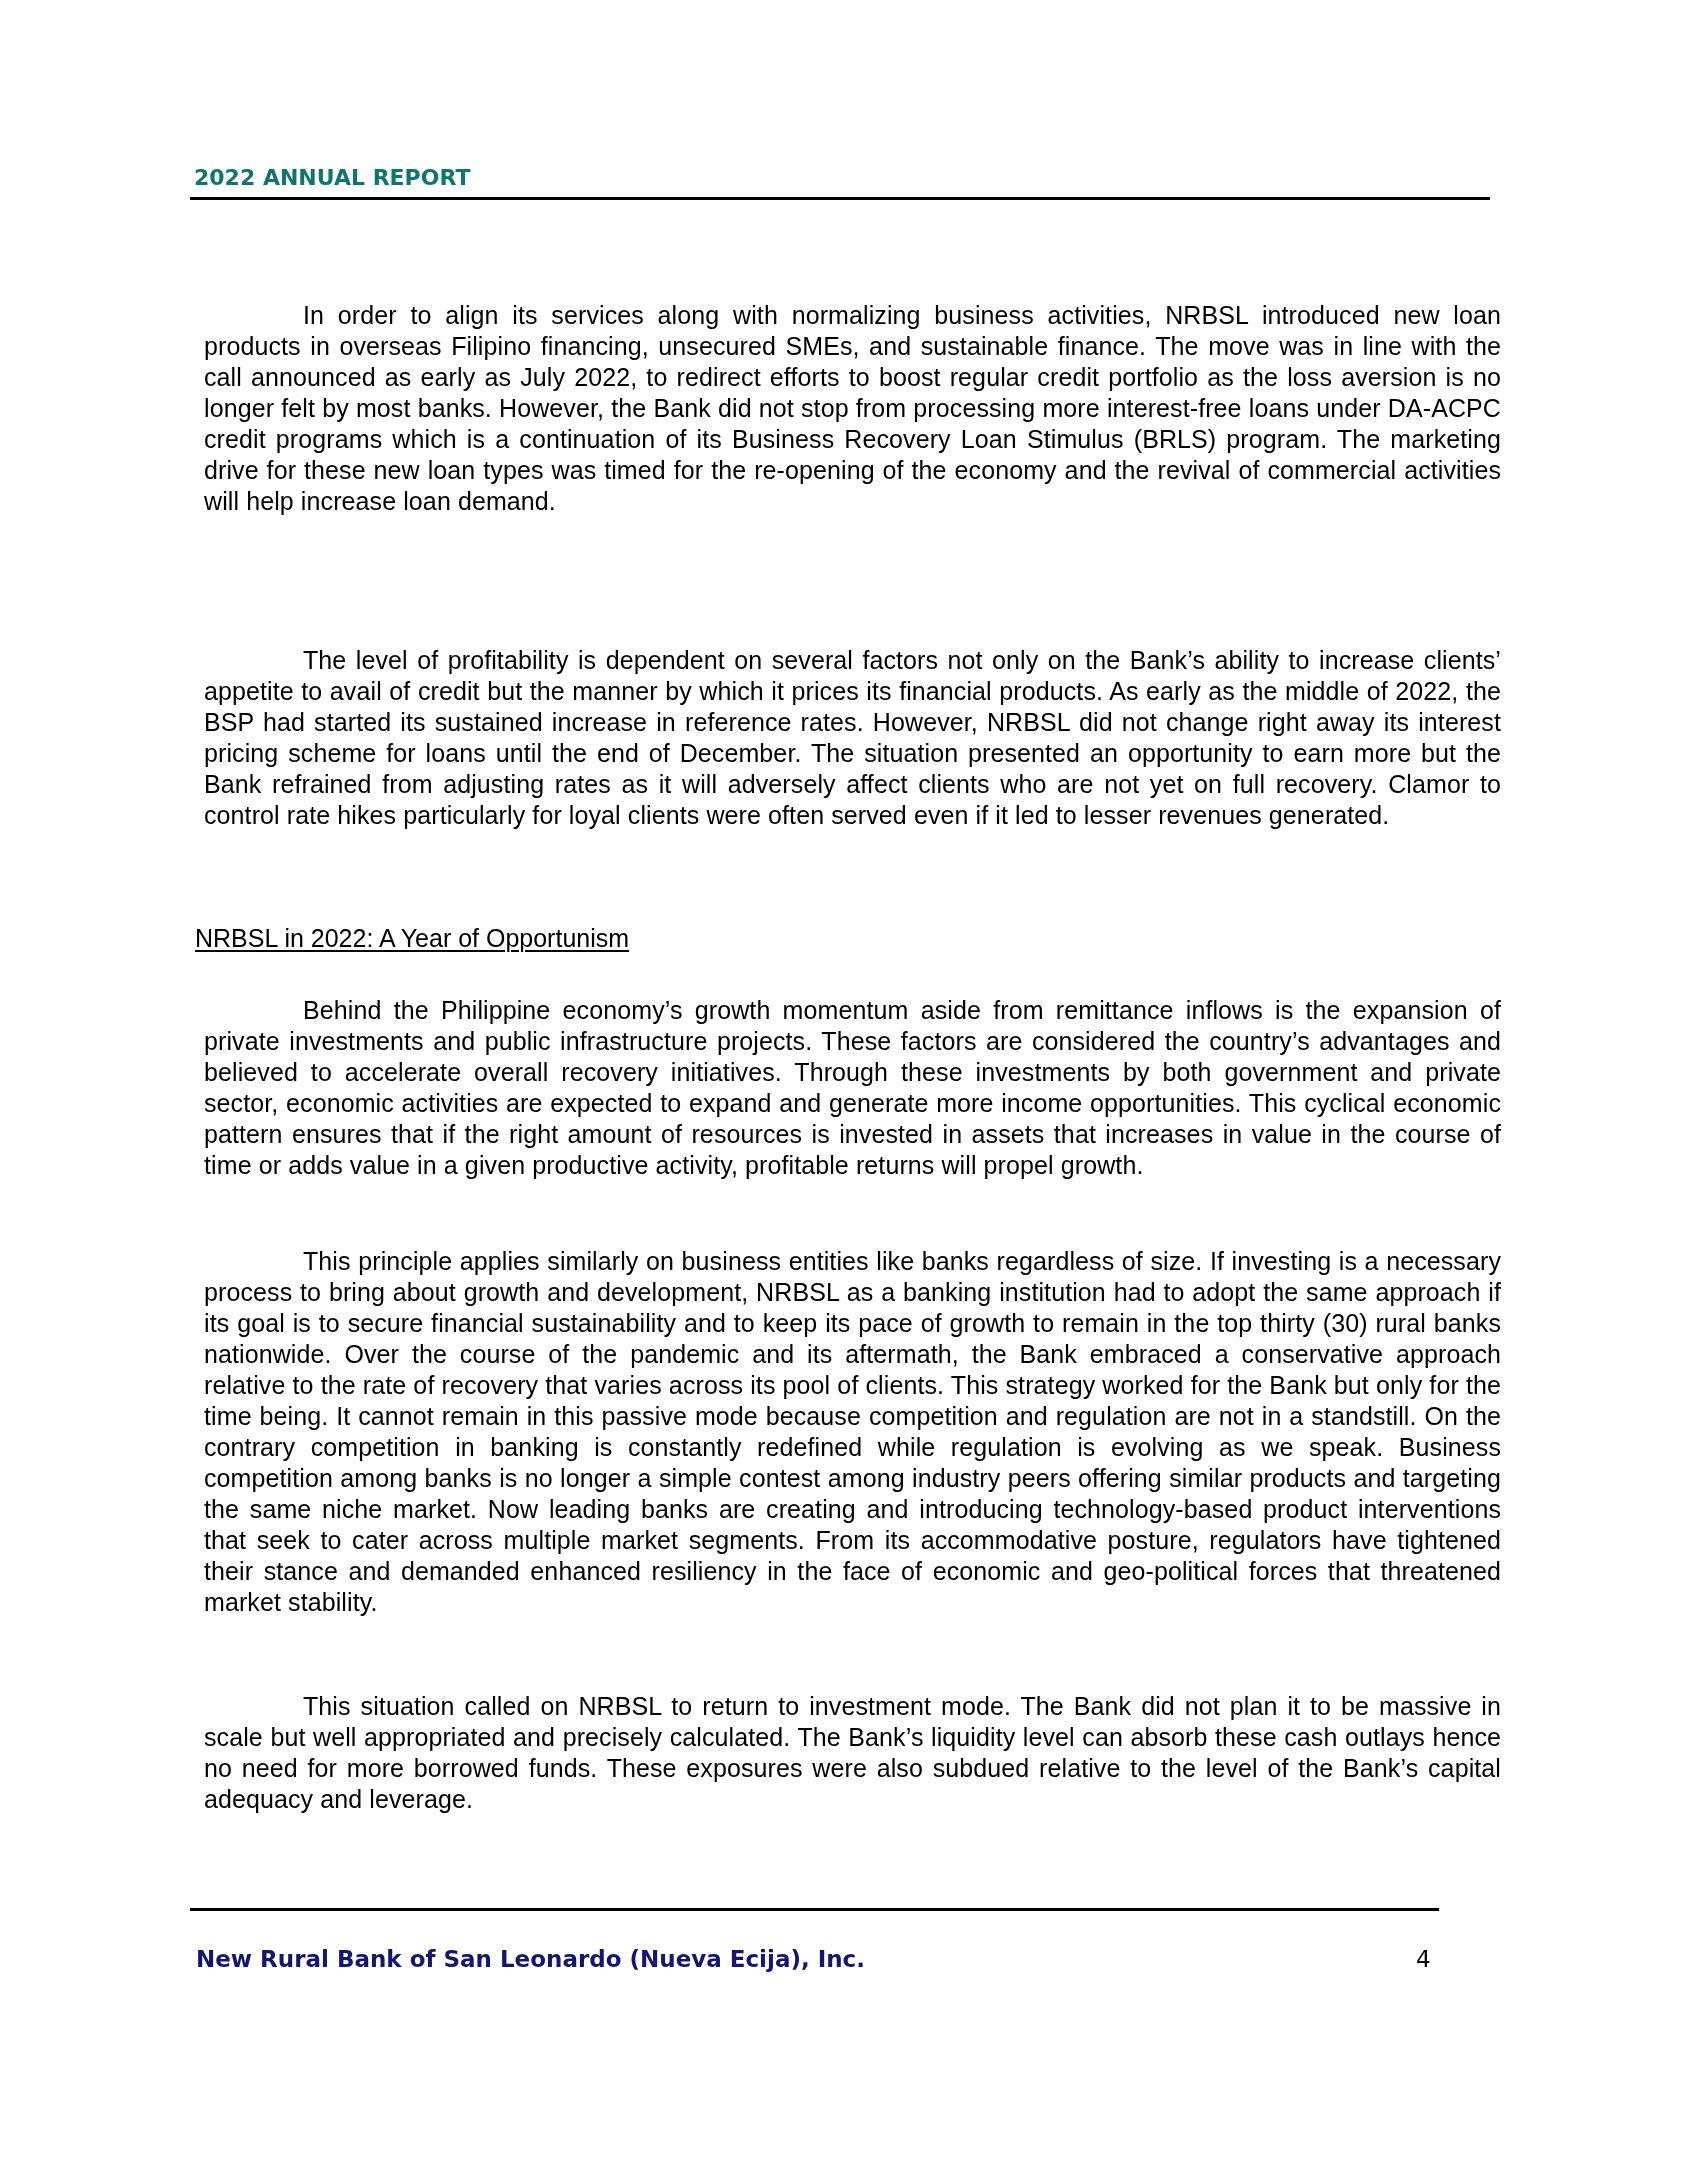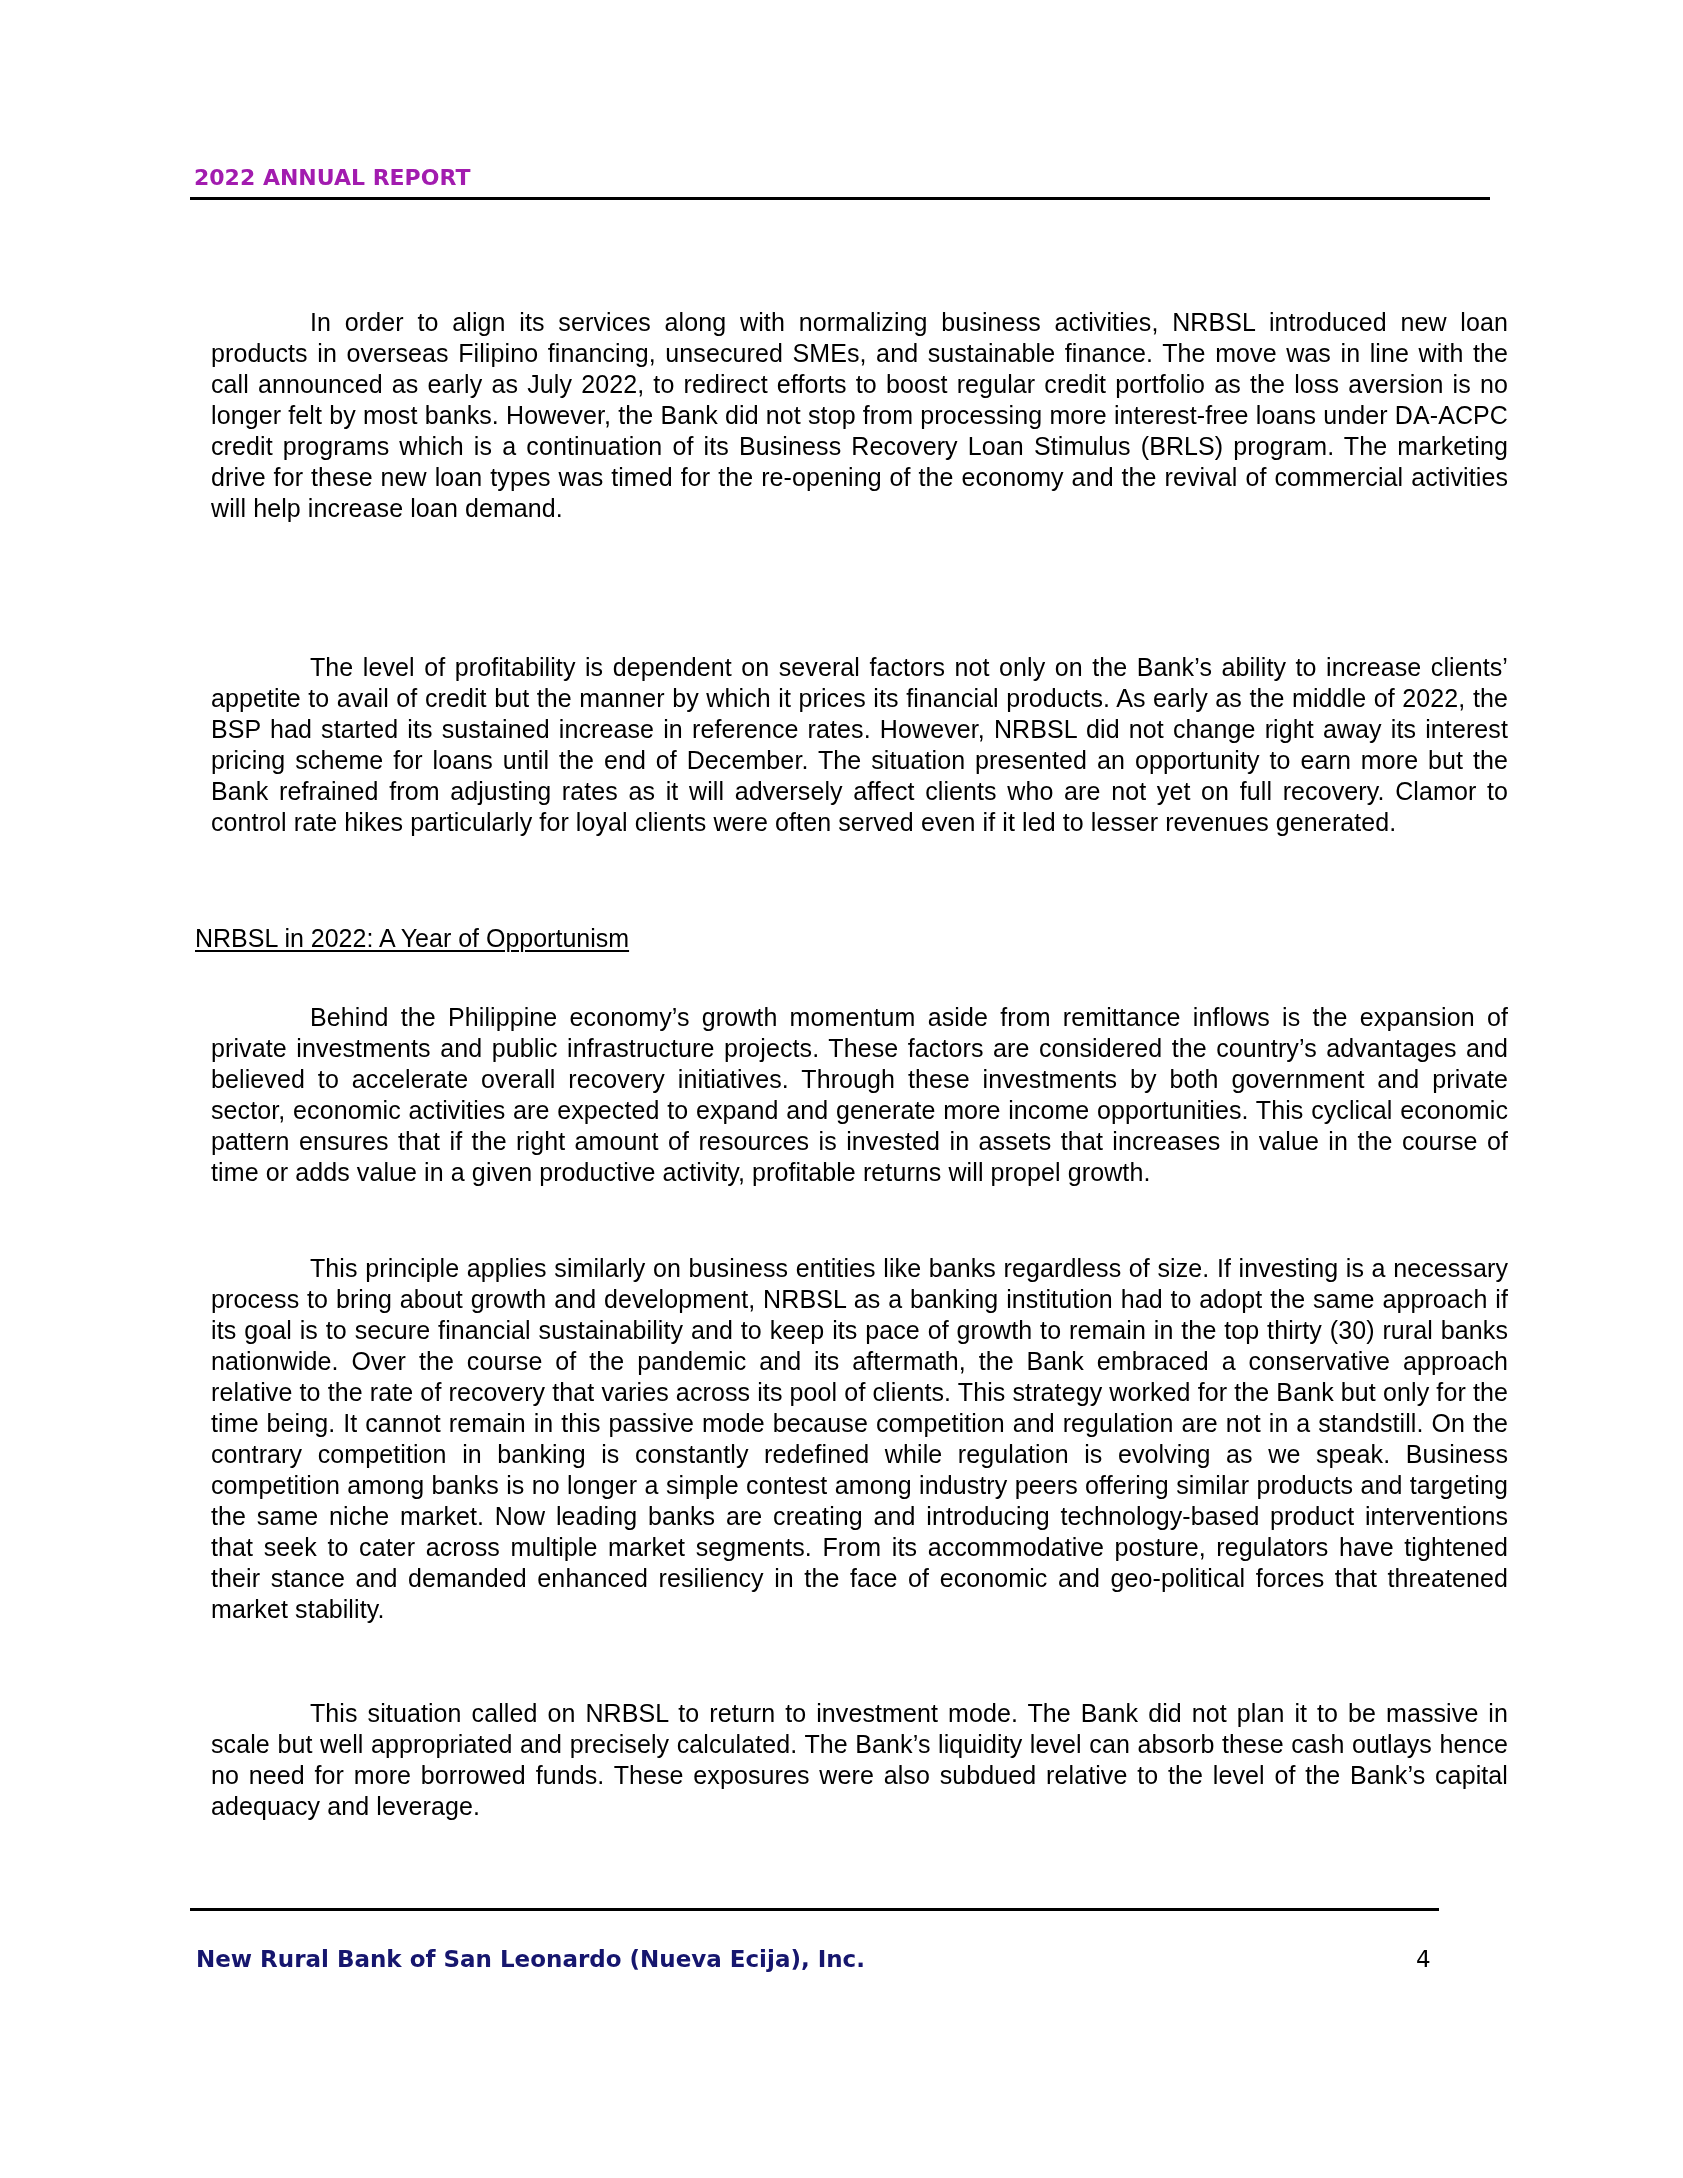--- a/index.html
+++ b/index.html
@@ -1,34 +1,34 @@
 <!DOCTYPE html>
 <html><head>
 <meta charset="utf-8">
 <style>
   html, body { margin: 0; padding: 0; background: #ffffff; }
   body { width: 1683px; height: 2178px; position: relative; overflow: hidden; }
   .page { position: absolute; left: 0; top: 0; width: 1683px; height: 2178px; background: #fff; }
   .title {
     position: absolute; left: 194px; top: 164px;
     font-family: "DejaVu Sans", sans-serif; font-weight: bold;
-    font-size: 22px; line-height: 28px; color: #a21caf; letter-spacing: 0px;
+    font-size: 22px; line-height: 28px; color: #0f766e; letter-spacing: 0px;
     white-space: nowrap;
   }
   .rule-top { position: absolute; left: 190px; top: 197px; width: 1300px; height: 3px; background: #000; }
   .heading {
     position: absolute; left: 195px;
     font-family: "Liberation Sans", sans-serif; font-size: 25px; line-height: 31px;
     color: #000; text-decoration: underline; text-underline-offset: 3px; text-decoration-thickness: 2px;
     white-space: nowrap;
   }
   .para {
     position: absolute; left: 195px; width: 1297px;
     font-family: "Liberation Sans", sans-serif; font-size: 25px; line-height: 31px;
-    color: #000; text-align: justify; text-indent: 99px; margin: 16px;
+    color: #000; text-align: justify; text-indent: 99px; margin: 9px;
     letter-spacing: 0.1px;
   }
   .rule-bottom { position: absolute; left: 190px; top: 1908px; width: 1249px; height: 3px; background: #000; }
   .footer-text {
     position: absolute; left: 196px; top: 1944px;
     font-family: "DejaVu Sans", sans-serif; font-weight: bold;
     font-size: 23px; line-height: 30px; color: #16166e; white-space: nowrap;
   }
   .page-num {
     position: absolute; left: 1416px; top: 1944px;

